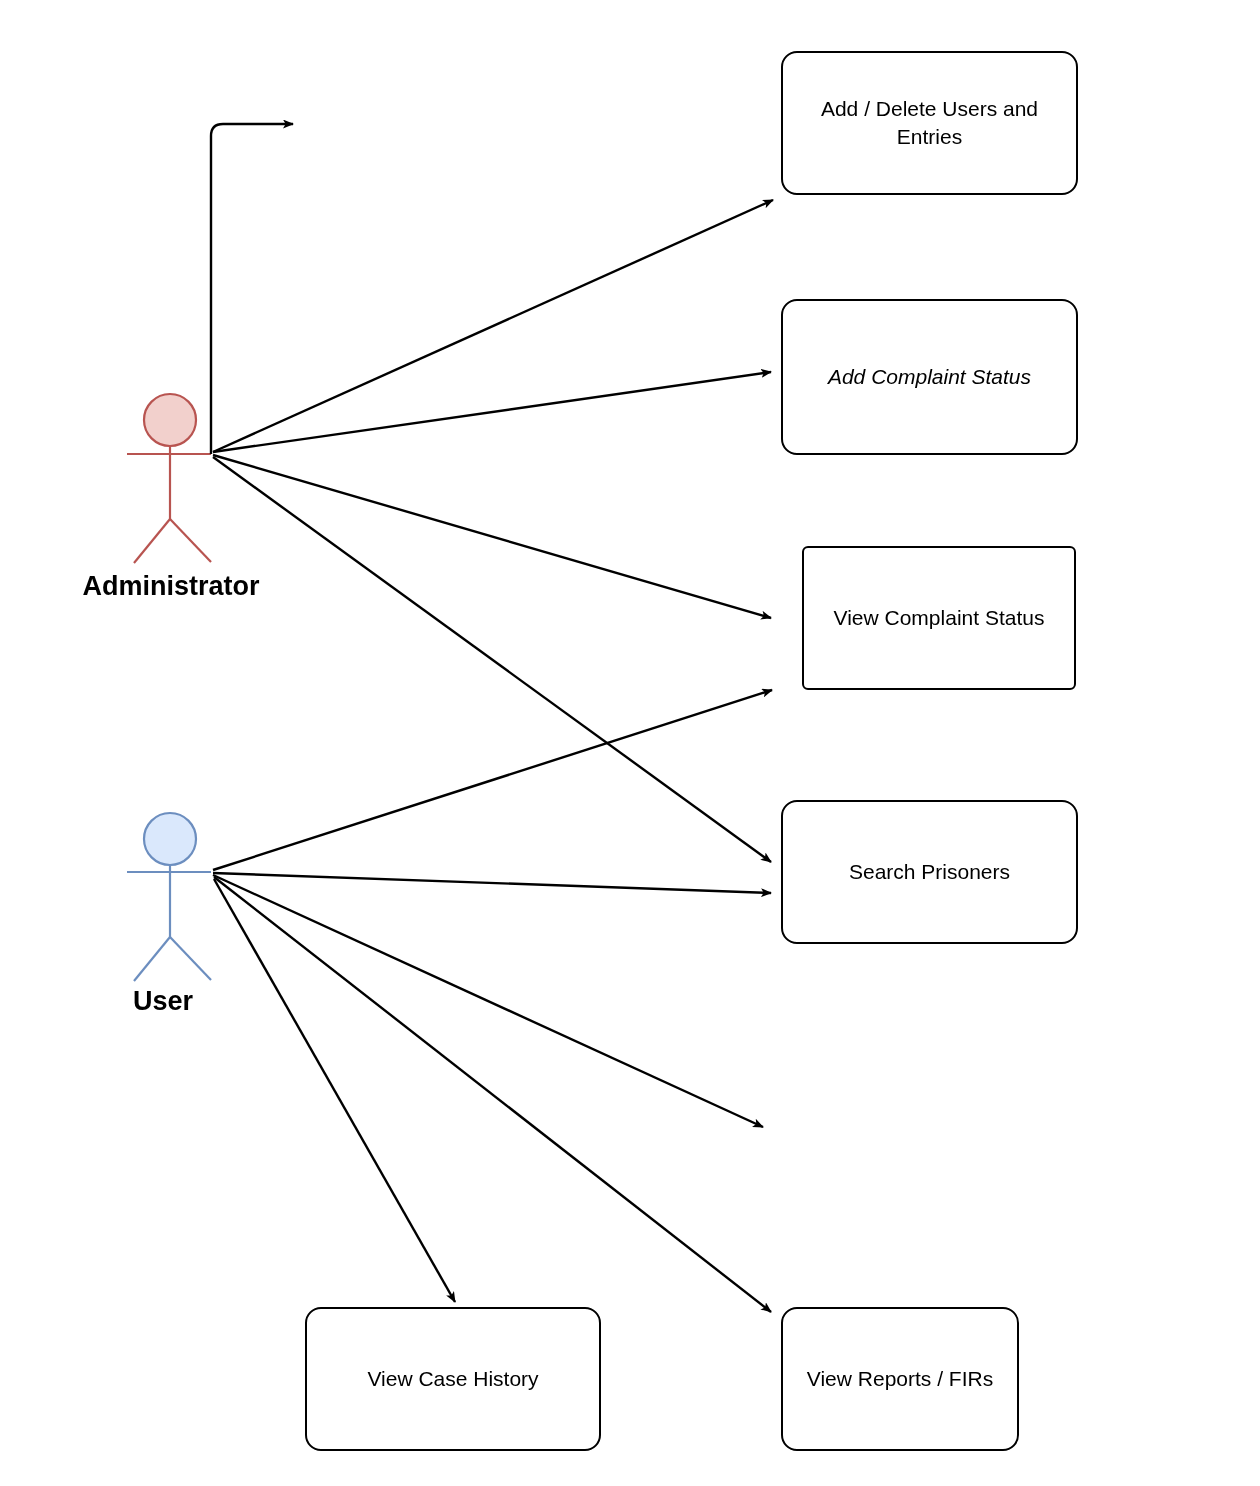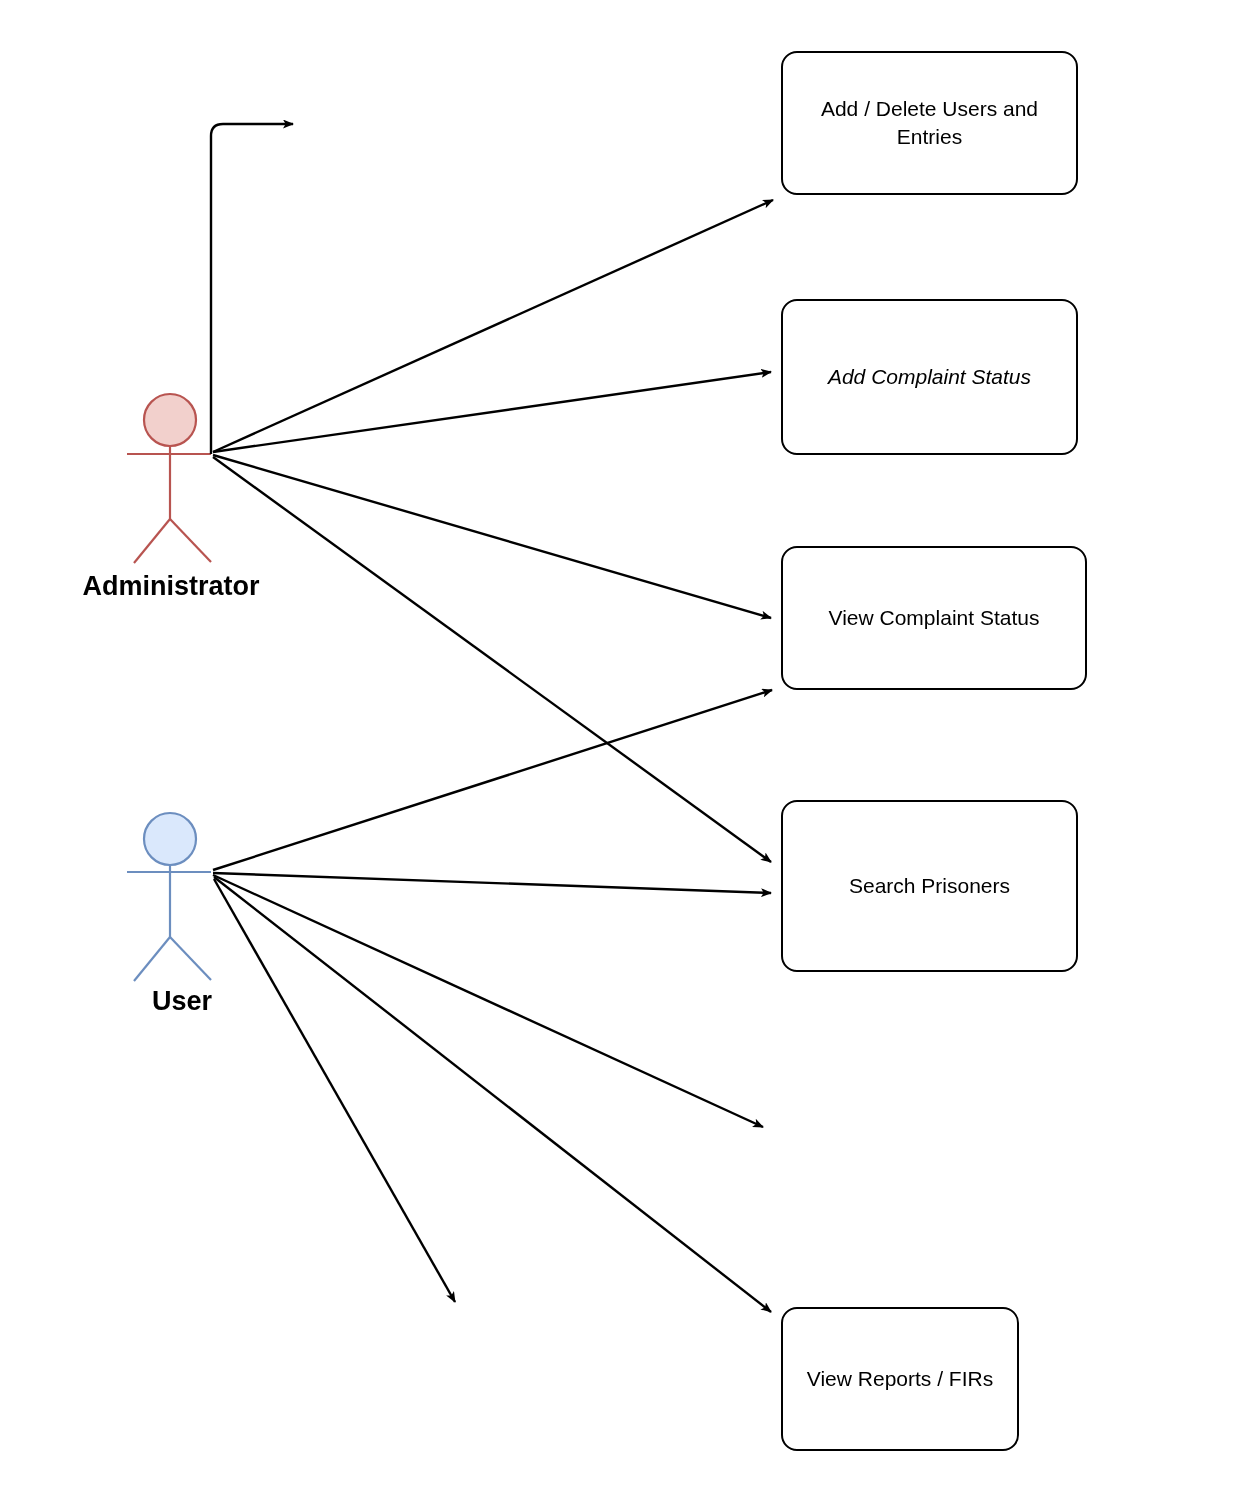--- a/index.html
+++ b/index.html
@@ -96,28 +96,29 @@
 
     <line x1="213" y1="875" x2="763" y2="1127" stroke="#000000" stroke-width="2.4" marker-end="url(#arrowhead)"></line>
 
     <line x1="214" y1="877" x2="771" y2="1312" stroke="#000000" stroke-width="2.4" marker-end="url(#arrowhead)"></line>
 
     <line x1="214" y1="879" x2="455" y2="1302" stroke="#000000" stroke-width="2.4" marker-end="url(#arrowhead)"></line>
   </svg>
 
   <div class="actor-label" style="left:171px; top:571px;">Administrator</div>
 
-  <div class="actor-label" style="left:182px; top:986px;text-align:right;">User</div>
+  <div class="actor-label" style="left:163px; top:986px;text-align:right;">User</div>
 
 
   <div class="usecase" style="left:781px; top:51px; width:297px; height:144px;">Add / Delete Users and Entries</div>
 
   <div class="usecase" style="left:781px; top:299px; width:297px; height:156px;font-style:italic;">Add Complaint Status</div>
 
-  <div class="usecase" style="left:781px; top:546px; width:306px; height:144px;">View Complaint Status</div>
+  <div class="usecase" style="left:802px; top:546px; width:274px; height:144px;border-radius:6px;">View Complaint Status</div>
 
-  <div class="usecase" style="left:781px; top:800px; width:297px; height:172px;">Search Prisoners</div>
+  <div class="usecase" style="left:781px; top:800px; width:297px; height:144px;">Search Prisoners</div>
 
 
+  <div class="usecase" style="left:305px; top:1307px; width:296px; height:144px;">View Case History</div>
 
   <div class="usecase" style="left:781px; top:1307px; width:238px; height:144px;">View Reports / FIRs</div>
 
 </div>
 
 </body></html>

